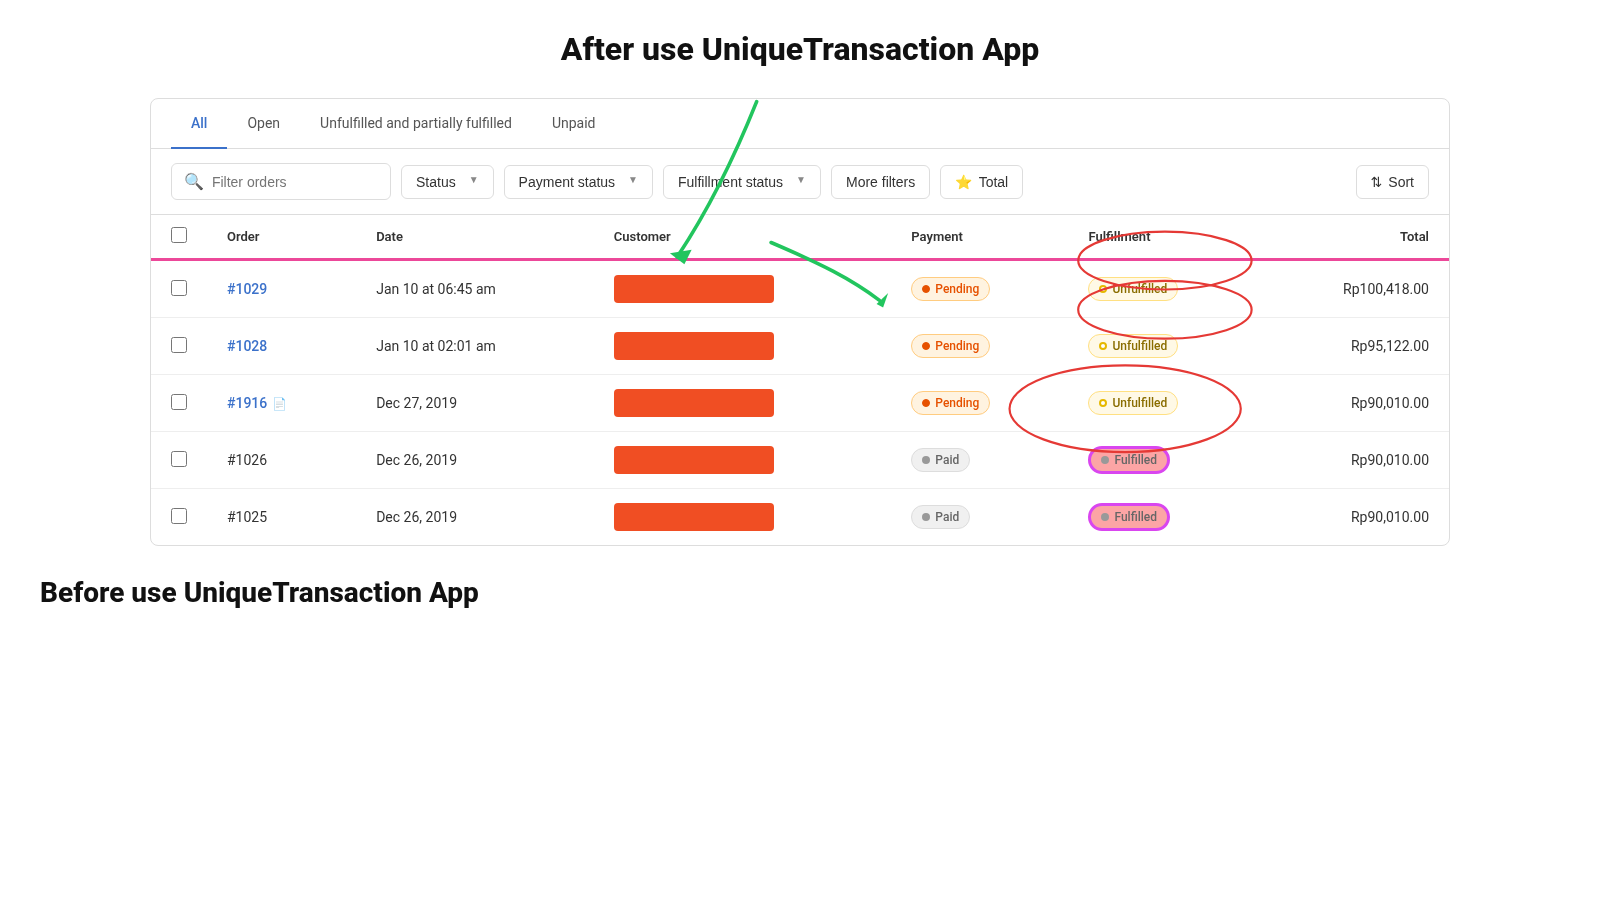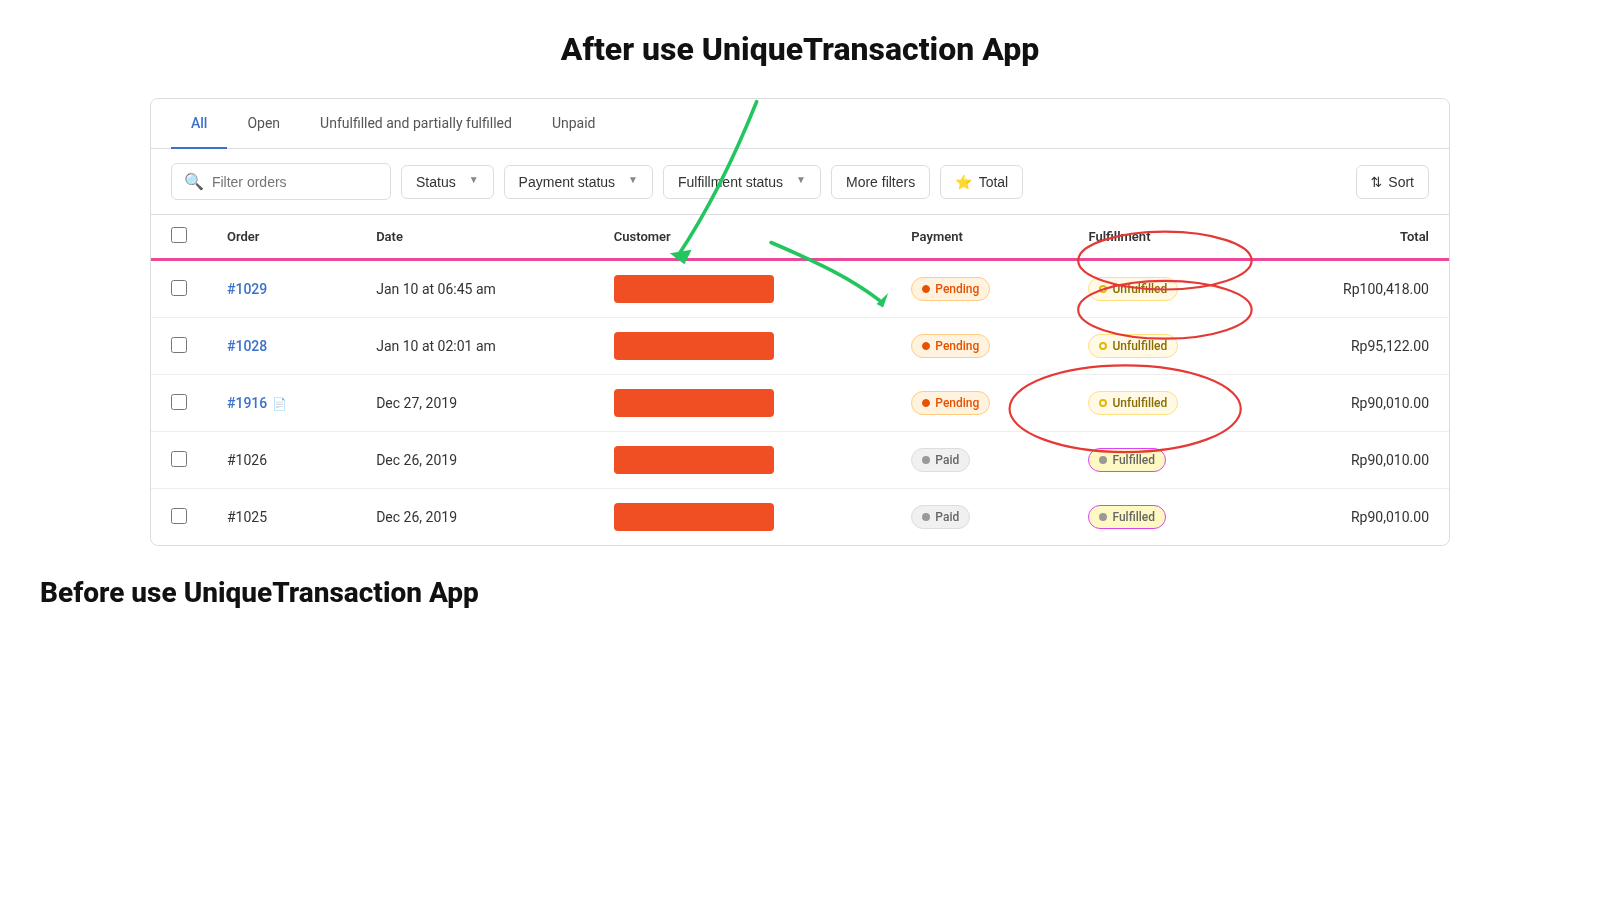--- a/index.html
+++ b/index.html
@@ -201,23 +201,23 @@
     }
     .badge-unfulfilled .badge-dot { background: #fff; border: 2px solid #e6b800; }
     .badge-paid {
       background: #f0f0f0;
       color: #666;
       border: 1px solid #ddd;
       text-align: right;
     }
     .badge-paid .badge-dot { background: #999; }
     .badge-fulfilled {
-      background: #fef9c3;
+      background: #fca5a5;
       color: #666;
-      border: 1px solid #d946ef;
+      border: 3px solid #d946ef;
     }
     .badge-fulfilled .badge-dot { background: #999; }
     .checkbox-cell {
       width: 40px;
     }
     input[type="checkbox"] {
       width: 16px;
       height: 16px;
       cursor: pointer;
     }

